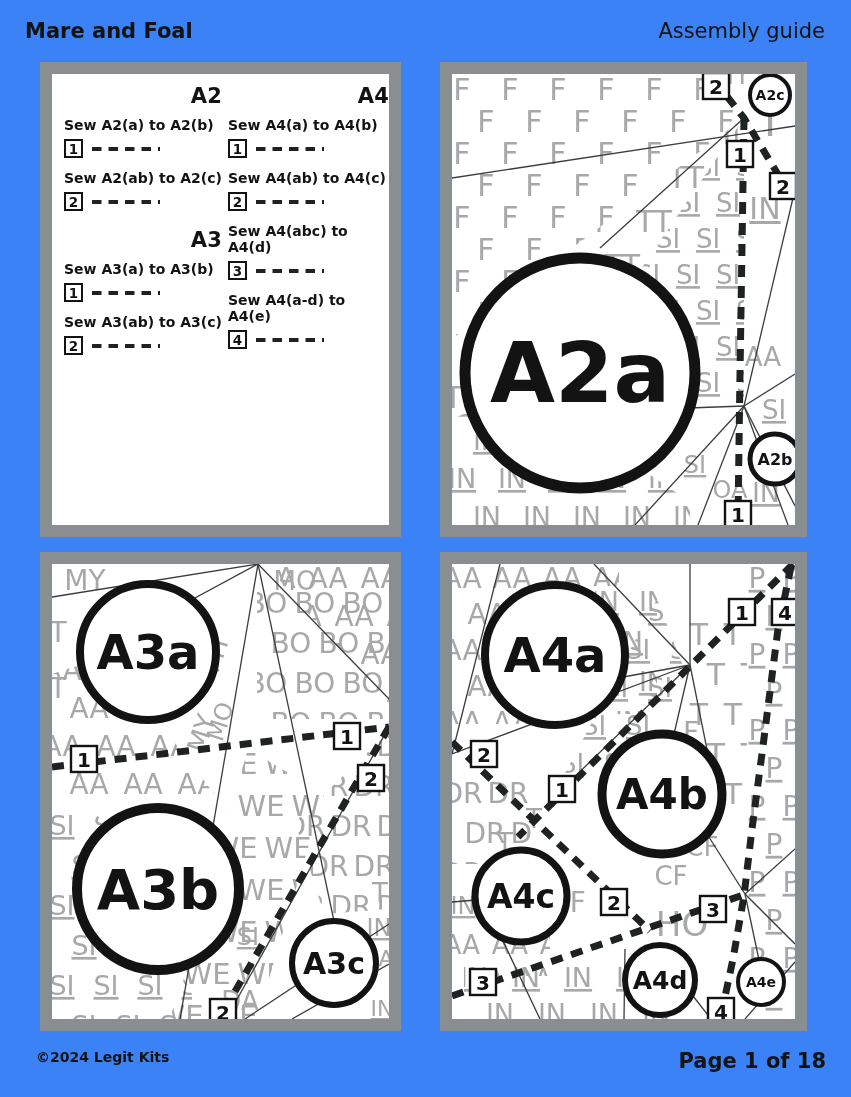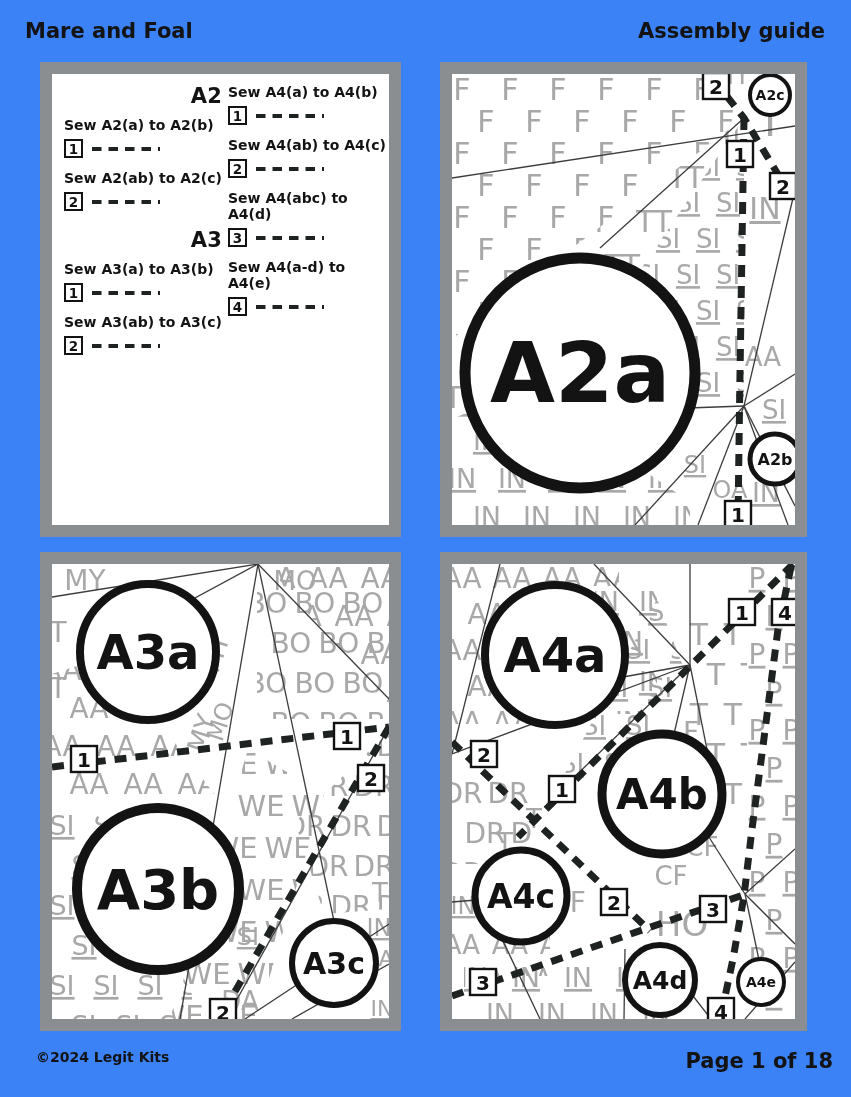--- a/index.html
+++ b/index.html
@@ -3,23 +3,23 @@
 <meta charset="utf-8">
 <title>Assembly guide</title>
 <style>
   :root{
     --border:#8A8E91; --wm:#A8A8A8; --line:#3C3C3C; --dash:#1E2321; --ink:#131313;
   }
   html,body{margin:0;padding:0;background:#fff;}
   .page{position:relative;width:851px;height:1097px;background:#3b82f6;overflow:hidden;
         font-family:"DejaVu Sans","Liberation Sans",sans-serif;color:var(--ink);}
   .hdr-title{position:absolute;left:25px;top:19px;font-size:21px;font-weight:bold;}
-  .hdr-sub{position:absolute;right:26px;top:19px;font-size:21px;font-weight:bold;}
+  .hdr-sub{position:absolute;right:26px;top:19px;font-size:21px;font-weight:normal;}
   .ftr-left{position:absolute;left:36px;top:1049px;font-size:14px;font-weight:bold;}
-  .ftr-right{position:absolute;right:18px;top:1049px;font-size:21px;font-weight:bold;}
+  .ftr-right{position:absolute;right:25px;top:1049px;font-size:21px;font-weight:bold;}
   .frame{position:absolute;border:12px solid var(--border);background:#fff;box-sizing:border-box;overflow:hidden;}
   #panel-ins{left:40px;top:62px;width:361px;height:475px;}
   #panel-A2{left:440px;top:62px;width:367px;height:475px;}
   #panel-A3{left:40px;top:552px;width:361px;height:479px;}
   #panel-A4{left:440px;top:552px;width:367px;height:479px;}
   .frame svg{display:block;}
   .ins-col{position:absolute;top:10px;}
   .ins-heading{font-size:21px;font-weight:bold;margin:0 0 9px;letter-spacing:.2px;text-align:right;}
   .ins-text{font-size:14px;font-weight:bold;margin:0 0 6px;}
   .ins-step{display:flex;align-items:center;gap:9px;margin:0 0 12px;}
@@ -67,20 +67,21 @@
             <div class="ins-step">
               <span class="numbox">2</span>
               <svg width="68" height="8">
                 <line x1="0" y1="4" x2="68" y2="4" stroke="#1E2321" stroke-width="4" stroke-dasharray="9.5 7"></line>
               </svg>
             </div>
           </div>
         </div>
         <div class="ins-col" style="left: 176px;">
           <div class="ins-section">
+            <div class="ins-heading">A4</div>
             <div class="ins-text">Sew A4(a) to A4(b)</div>
             <div class="ins-step">
               <span class="numbox">1</span>
               <svg width="68" height="8">
                 <line x1="0" y1="4" x2="68" y2="4" stroke="#1E2321" stroke-width="4" stroke-dasharray="9.5 7"></line>
               </svg>
             </div>
             <div class="ins-text">Sew A4(ab) to A4(c)</div>
             <div class="ins-step">
               <span class="numbox">2</span>

